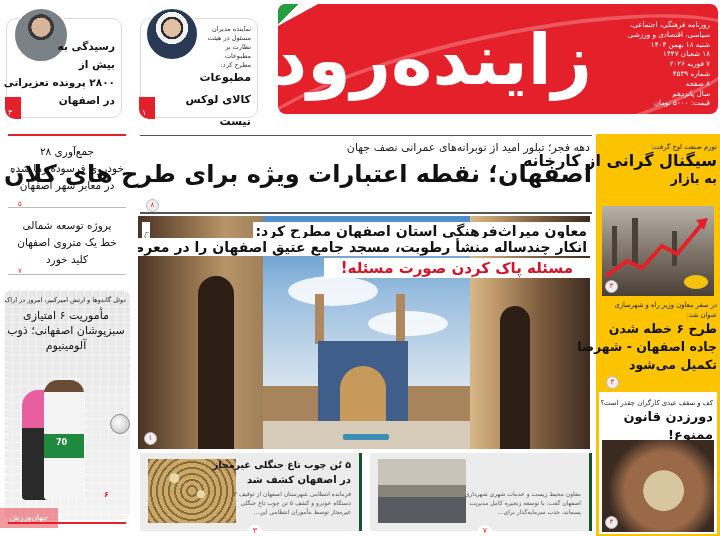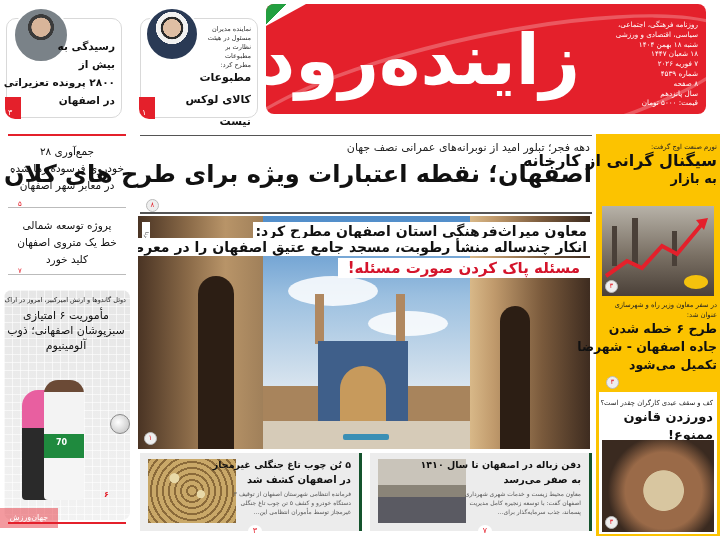--- a/index.html
+++ b/index.html
@@ -1,20 +1,20 @@
 <!DOCTYPE html>
 <html><head>
 <meta charset="utf-8">
 <style>
   * { box-sizing: border-box; margin: 0; padding: 0; }
   body { width: 720px; height: 536px; background: #ffffff; font-family: "DejaVu Sans", sans-serif; overflow: hidden; position: relative; direction: rtl; }
   .abs { position: absolute; }
 
   
-  .masthead { left: 266px; top: 4px; width: 440px; height: 110px; background: #e4202b; border-radius: 8px; overflow: hidden; }
+  .masthead { left: 278px; top: 4px; width: 440px; height: 110px; background: #e4202b; border-radius: 8px; overflow: hidden; }
   .masthead .swirl { position: absolute; left: -40px; top: 30px; width: 520px; height: 120px; border: 4px solid rgba(255,255,255,0.25); border-radius: 50%; transform: rotate(-12deg); }
   .masthead .flag { position: absolute; left: 0; top: 0; width: 40px; height: 22px; background: linear-gradient(135deg, #239f40 0 33%, #ffffff 33% 66%, #da0000 66%); clip-path: polygon(0 0, 100% 0, 0 100%); }
   .logo { position: absolute; left: 14px; top: 6px; width: 300px; height: 100px; color: #fff; font-family: "DejaVu Sans", sans-serif; font-weight: bold; font-size: 70px; line-height: 100px; text-align: center; letter-spacing: -2px; }
   .meta { position: absolute; right: 8px; top: 16px; width: 110px; color: #fff; font-size: 7.2px; line-height: 9.8px; text-align: right; }
 
   
   .teaser { border: 1px solid #d9d9d9; border-radius: 10px; background: #fff; overflow: visible; }
   .teaser .redtab { position: absolute; left: -2px; top: 40px; width: 16px; height: 76px; background: #e4202b; border-radius: 0 0 0 10px; }
   .teaser .num { position: absolute; left: 3px; bottom: 2px; color: #fff; font-size: 8px; }
   .portrait { position: absolute; border-radius: 50%; overflow: hidden; background: radial-gradient(circle at 50% 35%, #d8b59a 0 22%, #3a3a3a 23% 30%, #7a8288 31% 100%); border: 2px solid #fff; }
@@ -35,21 +35,21 @@
   .arch-r { position: absolute; right: 0; top: 0; width: 120px; height: 233px; background: linear-gradient(270deg, #3e2c20, #7a5a3c 40%, #c09a6c 80%, #d8b888); }
   .arch-l-inner { position: absolute; left: 60px; top: 60px; width: 36px; height: 173px; background: #2c1e14; border-radius: 18px 18px 0 0; }
   .arch-r-inner { position: absolute; right: 60px; top: 90px; width: 30px; height: 143px; background: #2c1e14; border-radius: 15px 15px 0 0; }
   .iwan-body { position: absolute; left: 180px; top: 125px; width: 90px; height: 90px; background: #3f5f8a; }
   .iwan-arch { position: absolute; left: 202px; top: 150px; width: 46px; height: 65px; background: #c79a5c; border-radius: 23px 23px 0 0; }
   .minaret { position: absolute; top: 78px; width: 9px; height: 50px; background: #b08860; }
   .wing { position: absolute; top: 170px; height: 38px; background: #a8845c; }
   .court { position: absolute; left: 118px; top: 205px; width: 216px; height: 28px; background: #d6cbb8; }
   .pool { position: absolute; left: 205px; top: 218px; width: 46px; height: 6px; background: #3a8fb5; border-radius: 2px; }
   .overlay-line { position: absolute; right: 0; background: #fff; color: #111; font-size: 14px; font-weight: bold; padding: 1px 3px; white-space: nowrap; text-align: right; }
-  .overlay-red { position: absolute; right: 0; background: #fff; color: #d4142b; font-size: 15px; font-weight: bold; padding: 1px 10px; white-space: nowrap; }
+  .overlay-red { position: absolute; right: 0; background: #fff; color: #d4142b; font-size: 15px; font-weight: bold; padding: 1px 17px; white-space: nowrap; }
 
   
   .left-story { position: absolute; left: 4px; width: 126px; text-align: center; font-size: 10.5px; line-height: 17px; color: #111; }
   .dot-num { position: absolute; color: #e4202b; font-size: 7px; }
   .sport { left: 4px; top: 290px; width: 126px; height: 230px; background: linear-gradient(#e6e6e6, #f2f2f2); border-radius: 8px; overflow: hidden; }
   .grid-bg { position: absolute; inset: 0; background-image: linear-gradient(rgba(255,255,255,.6) 1px, transparent 1px), linear-gradient(90deg, rgba(255,255,255,.6) 1px, transparent 1px); background-size: 8px 8px; }
   .player1 { position: absolute; left: 18px; top: 100px; width: 40px; height: 110px; background: linear-gradient(#e85fa0 0 35%, #2a2a2a 35%); border-radius: 16px 16px 4px 4px; }
   .player2 { position: absolute; left: 40px; top: 90px; width: 40px; height: 120px; background: linear-gradient(#6b4a36 0 10%, #f3f3f3 10% 45%, #1f8a3e 45% 65%, #f5f5f5 65%); border-radius: 14px 14px 4px 4px; }
   .ball { position: absolute; left: 106px; top: 124px; width: 20px; height: 20px; border-radius: 50%; background: radial-gradient(circle at 40% 40%, #fff, #bbb); border: 1px solid #888; }
 
@@ -226,19 +226,15 @@
   <div class="bthumb" style="background:radial-gradient(circle at 30% 30%, #e8d9a8 0 6%, transparent 7%), radial-gradient(circle at 60% 55%, #e8d9a8 0 6%, transparent 7%), repeating-radial-gradient(circle at 50% 50%, #c9a868 0 4px, #8a6a3a 4px 6px);"></div>
   <div class="btitle">
     <div style="white-space:nowrap;font-size:9.5px;">۵ تُن چوب تاغ جنگلی غیرمجاز</div>
     <div>در اصفهان کشف شد</div>
   </div>
   <div class="bbody">فرمانده انتظامی شهرستان اصفهان از توقیف ۳ دستگاه خودرو و کشف ۵ تن چوب تاغ جنگلی غیرمجاز توسط مأموران انتظامی این...</div>
   <div class="bnum" style="left:108px;">۳</div>
 </div>
 <div class="bstory" style="left:370px;width:222px;">
   <div class="bthumb" style="background:linear-gradient(#c9c4ba 0 40%, #8a8478 40% 60%, #5a5a62 60%);"></div>
-  <div class="btitle">
-    <div style="white-space:nowrap;font-size:9.5px;">دفن زباله در اصفهان تا سال ۱۴۱۰</div>
-    <div>به صفر می‌رسد</div>
-  </div>
   <div class="bbody">معاون محیط زیست و خدمات شهری شهرداری اصفهان گفت: با توسعه زنجیره کامل مدیریت پسماند، جذب سرمایه‌گذار برای...</div>
   <div class="bnum" style="left:108px;">۷</div>
 </div>
 
 </body></html>

